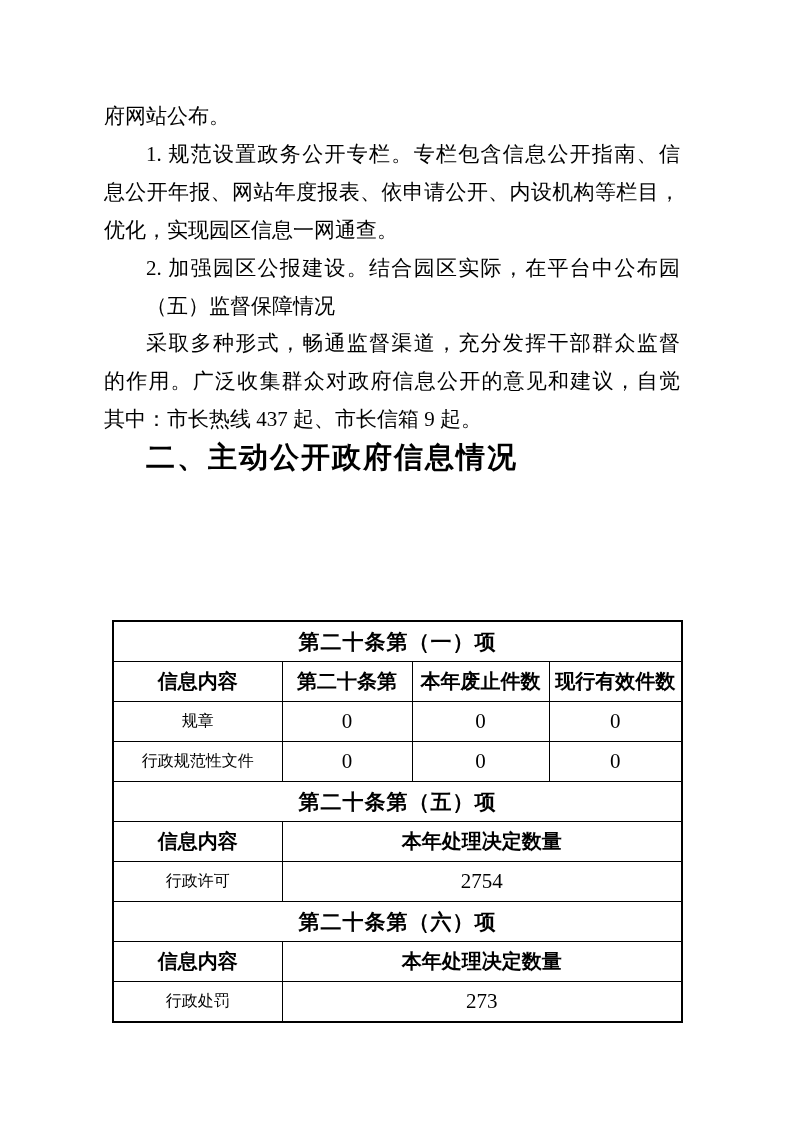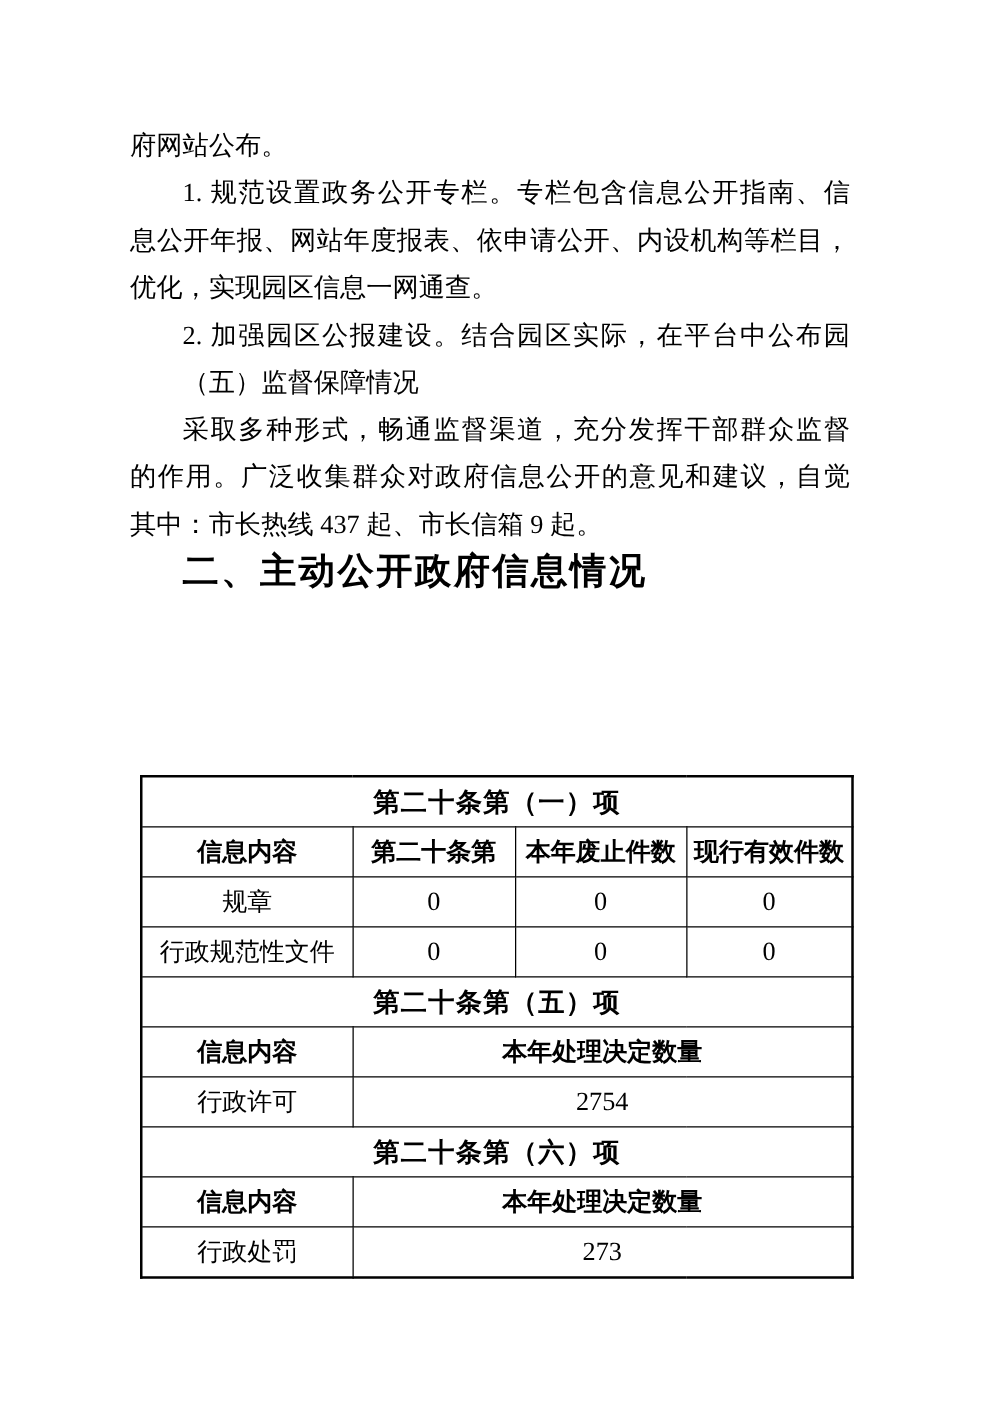--- a/index.html
+++ b/index.html
@@ -43,21 +43,21 @@
     border-collapse: collapse;
     table-layout: fixed;
     border: 2px solid #000000;
   }
   table.doc-table td {
     border: 1px solid #000000;
     height: 39px;
     padding: 0;
     text-align: center;
     vertical-align: middle;
-    font-size: 20px;
+    font-size: 16px;
     font-family: "Liberation Serif", serif;
   }
   table.doc-table tr.title-row td {
     font-weight: bold;
     font-size: 21px;
     letter-spacing: 1px;
   }
   table.doc-table tr.head-row td {
     font-family: "Liberation Sans", sans-serif;
     font-weight: bold;

